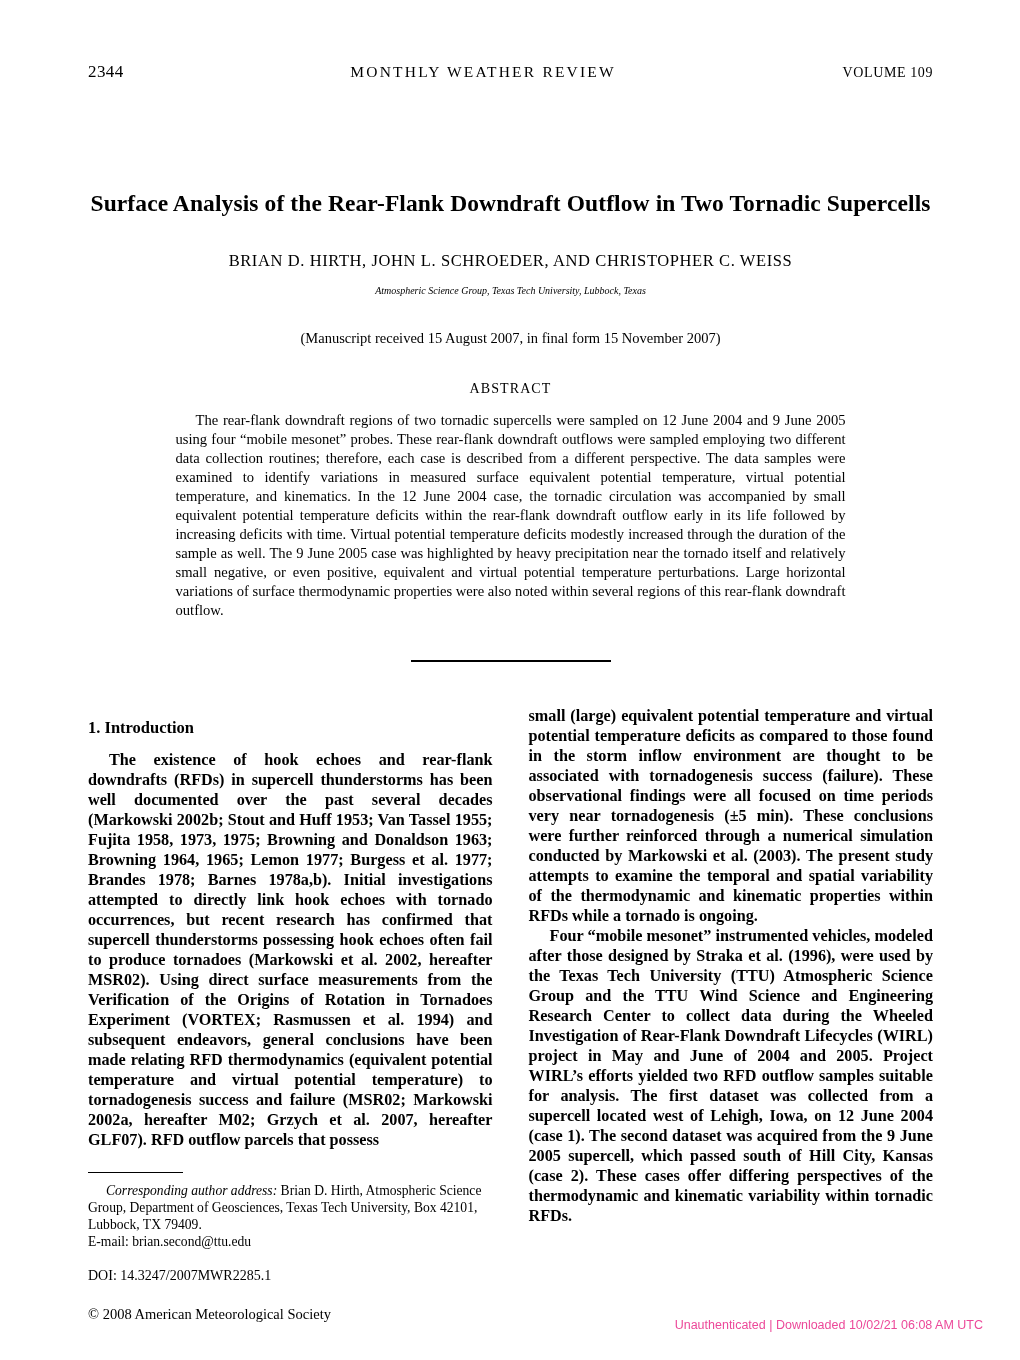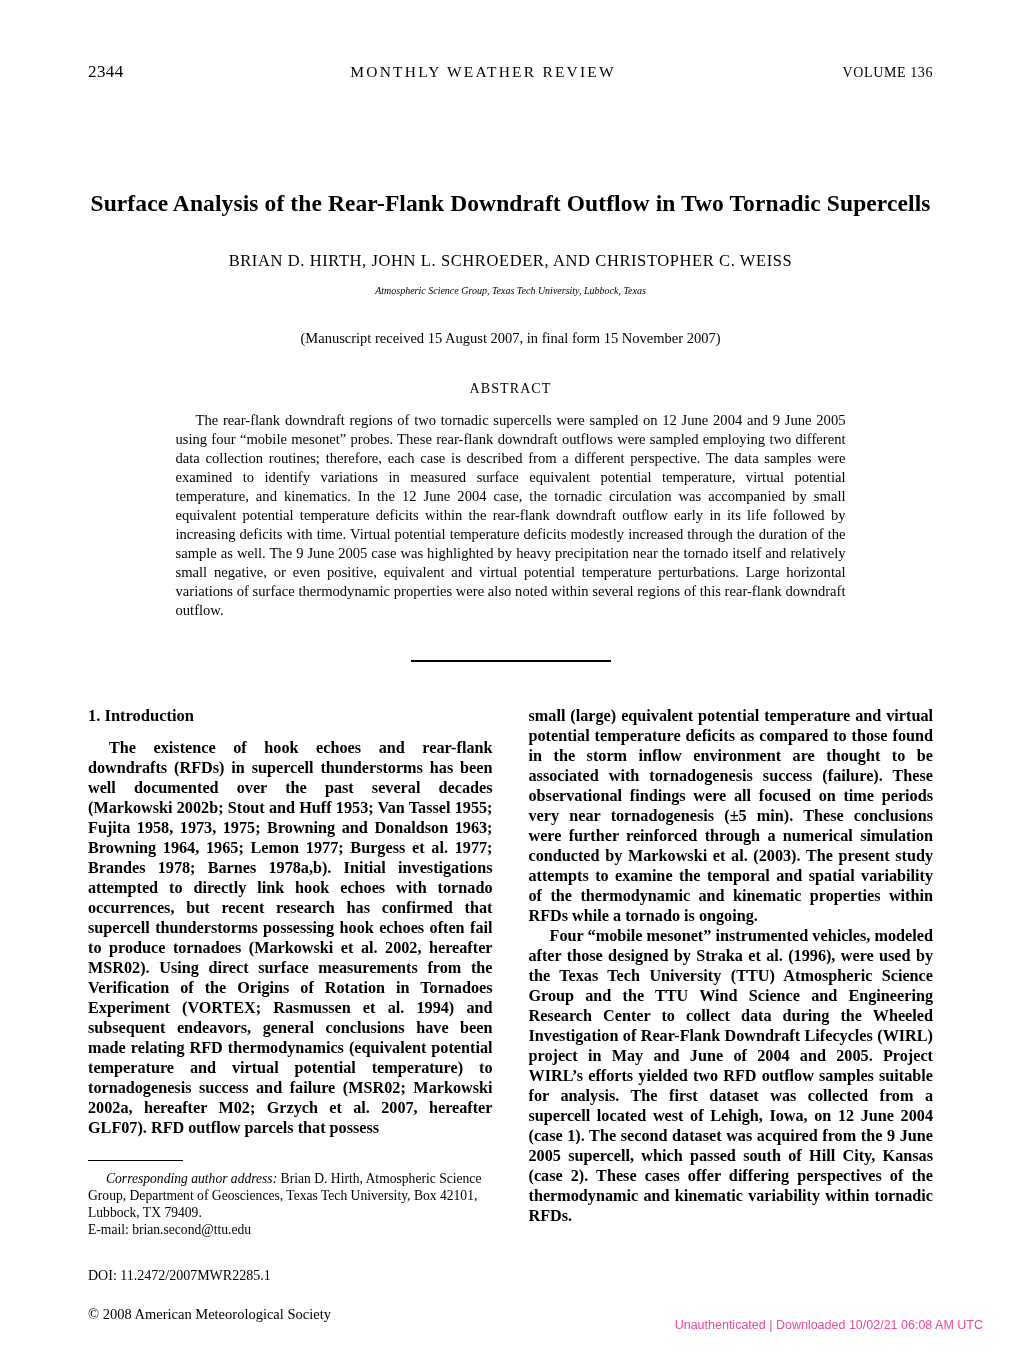--- a/index.html
+++ b/index.html
@@ -107,21 +107,21 @@
   }
   .col {
     width: 405px;
     font-size: 16.2px;
     line-height: 1.235;
     text-align: justify;
   }
   .sec-head {
     font-weight: bold;
     font-size: 16.5px;
-    margin: 0 0 12px 0;
+    margin: 12px 0 12px 0;
   }
   .col p {
     margin: 0;
     text-indent: 21px;
     font-weight: bold;
   }
   .col p.noindent {
     text-indent: 0;
   }
   .footnote-rule {
@@ -163,21 +163,21 @@
 </head>
 <body>
 
 <div class="page">
 
   <div class="content">
 
     <div class="runhead">
       <div class="folio">2344</div>
       <div class="journal">MONTHLY WEATHER REVIEW</div>
-      <div class="volume smallcaps-src">VOLUME 136</div>
+      <div class="volume smallcaps-src">VOLUME 109</div>
     </div>
 
     <div class="title">Surface Analysis of the Rear-Flank Downdraft Outflow in Two Tornadic Supercells</div>
 
     <div class="authors smallcaps-src">BRIAN D. HIRTH, JOHN L. SCHROEDER, AND CHRISTOPHER C. WEISS</div>
 
     <div class="affiliation">Atmospheric Science Group, Texas Tech University, Lubbock, Texas</div>
 
     <div class="received">(Manuscript received 15 August 2007, in final form 15 November 2007)</div>
 
@@ -201,17 +201,17 @@
       </div>
 
       <div class="col">
         <p class="noindent">small (large) equivalent potential temperature and virtual potential temperature deficits as compared to those found in the storm inflow environment are thought to be associated with tornadogenesis success (failure). These observational findings were all focused on time periods very near tornadogenesis (±5 min). These conclusions were further reinforced through a numerical simulation conducted by Markowski et al. (2003). The present study attempts to examine the temporal and spatial variability of the thermodynamic and kinematic properties within RFDs while a tornado is ongoing.</p>
         <p>Four “mobile mesonet” instrumented vehicles, modeled after those designed by Straka et al. (1996), were used by the Texas Tech University (TTU) Atmospheric Science Group and the TTU Wind Science and Engineering Research Center to collect data during the Wheeled Investigation of Rear-Flank Downdraft Lifecycles (WIRL) project in May and June of 2004 and 2005. Project WIRL’s efforts yielded two RFD outflow samples suitable for analysis. The first dataset was collected from a supercell located west of Lehigh, Iowa, on 12 June 2004 (case 1). The second dataset was acquired from the 9 June 2005 supercell, which passed south of Hill City, Kansas (case 2). These cases offer differing perspectives of the thermodynamic and kinematic variability within tornadic RFDs.</p>
       </div>
 
     </div>
   </div>
 
-  <div class="doi">DOI: 11.2472/2007MWR2285.1</div>
+  <div class="doi">DOI: 14.3247/2007MWR2285.1</div>
   <div class="copyright">© 2008 American Meteorological Society</div>
   <div class="download-stamp">Unauthenticated | Downloaded 10/02/21 06:08 AM UTC</div>
 
 </div>
 
 </body></html>

